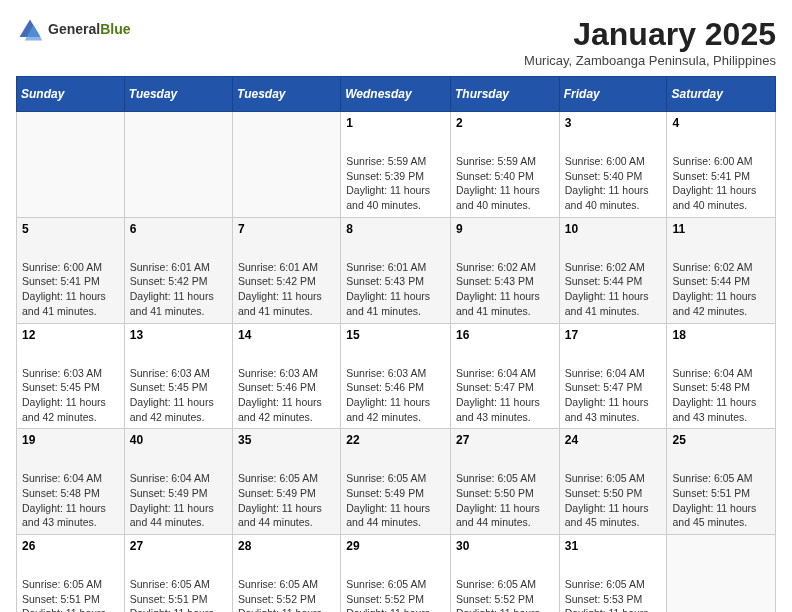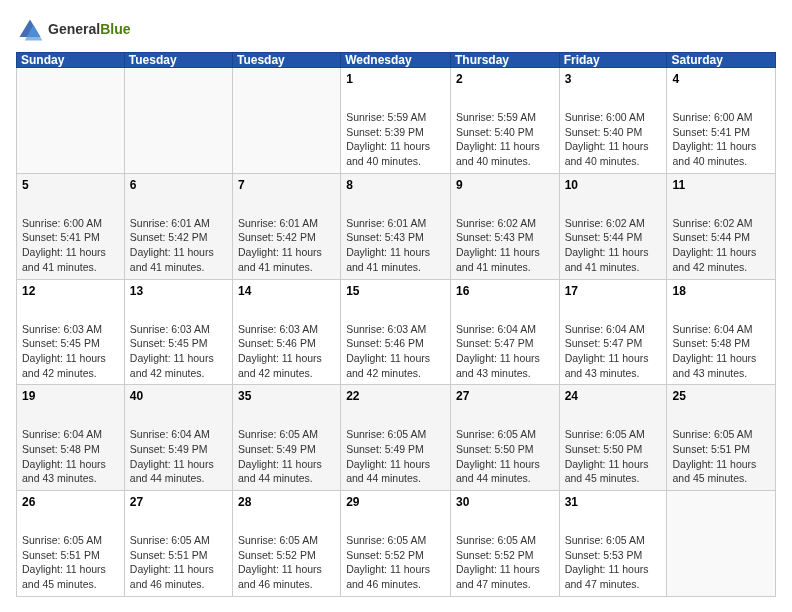--- a/index.html
+++ b/index.html
@@ -52,25 +52,26 @@
       color: #444;
     }
     table {
       width: 100%;
       border-collapse: collapse;
       font-size: 11px;
     }
     thead tr th {
       background: #2255aa;
       color: #fff;
-      padding: 0 4px;
+      padding: 10px 4px;
       text-align: left;
       font-size: 12px;
       font-weight: bold;
       border: 1px solid #1a4488;
+      font-style: italic;
     }
     tbody tr td {
       border: 1px solid #ccc;
       vertical-align: top;
       padding: 4px 5px;
       min-height: 70px;
       width: 113px;
     }
     tbody tr:nth-child(odd) td {
       background: #fff;
@@ -101,20 +102,24 @@
   <div class="logo">
     <svg class="logo-icon" viewBox="0 0 32 32" xmlns="http://www.w3.org/2000/svg">
       <polygon points="16,4 28,24 4,24" fill="#2255aa" opacity="0.85"></polygon>
       <polygon points="20,10 30,28 10,28" fill="#5599dd" opacity="0.7"></polygon>
     </svg>
     <div class="logo-text">
       <span class="logo-general">General</span>
       <span class="logo-blue">Blue</span>
     </div>
   </div>
+  <div class="title-block">
+    <div class="cal-title">January 2025</div>
+    <div class="cal-subtitle">Muricay, Zamboanga Peninsula, Philippines</div>
+  </div>
 </div>
 
 <table>
   <thead>
     <tr>
     <th>Sunday</th>
         <th>Tuesday</th>
         <th>Tuesday</th>
         <th>Wednesday</th>
         <th>Thursday</th>

